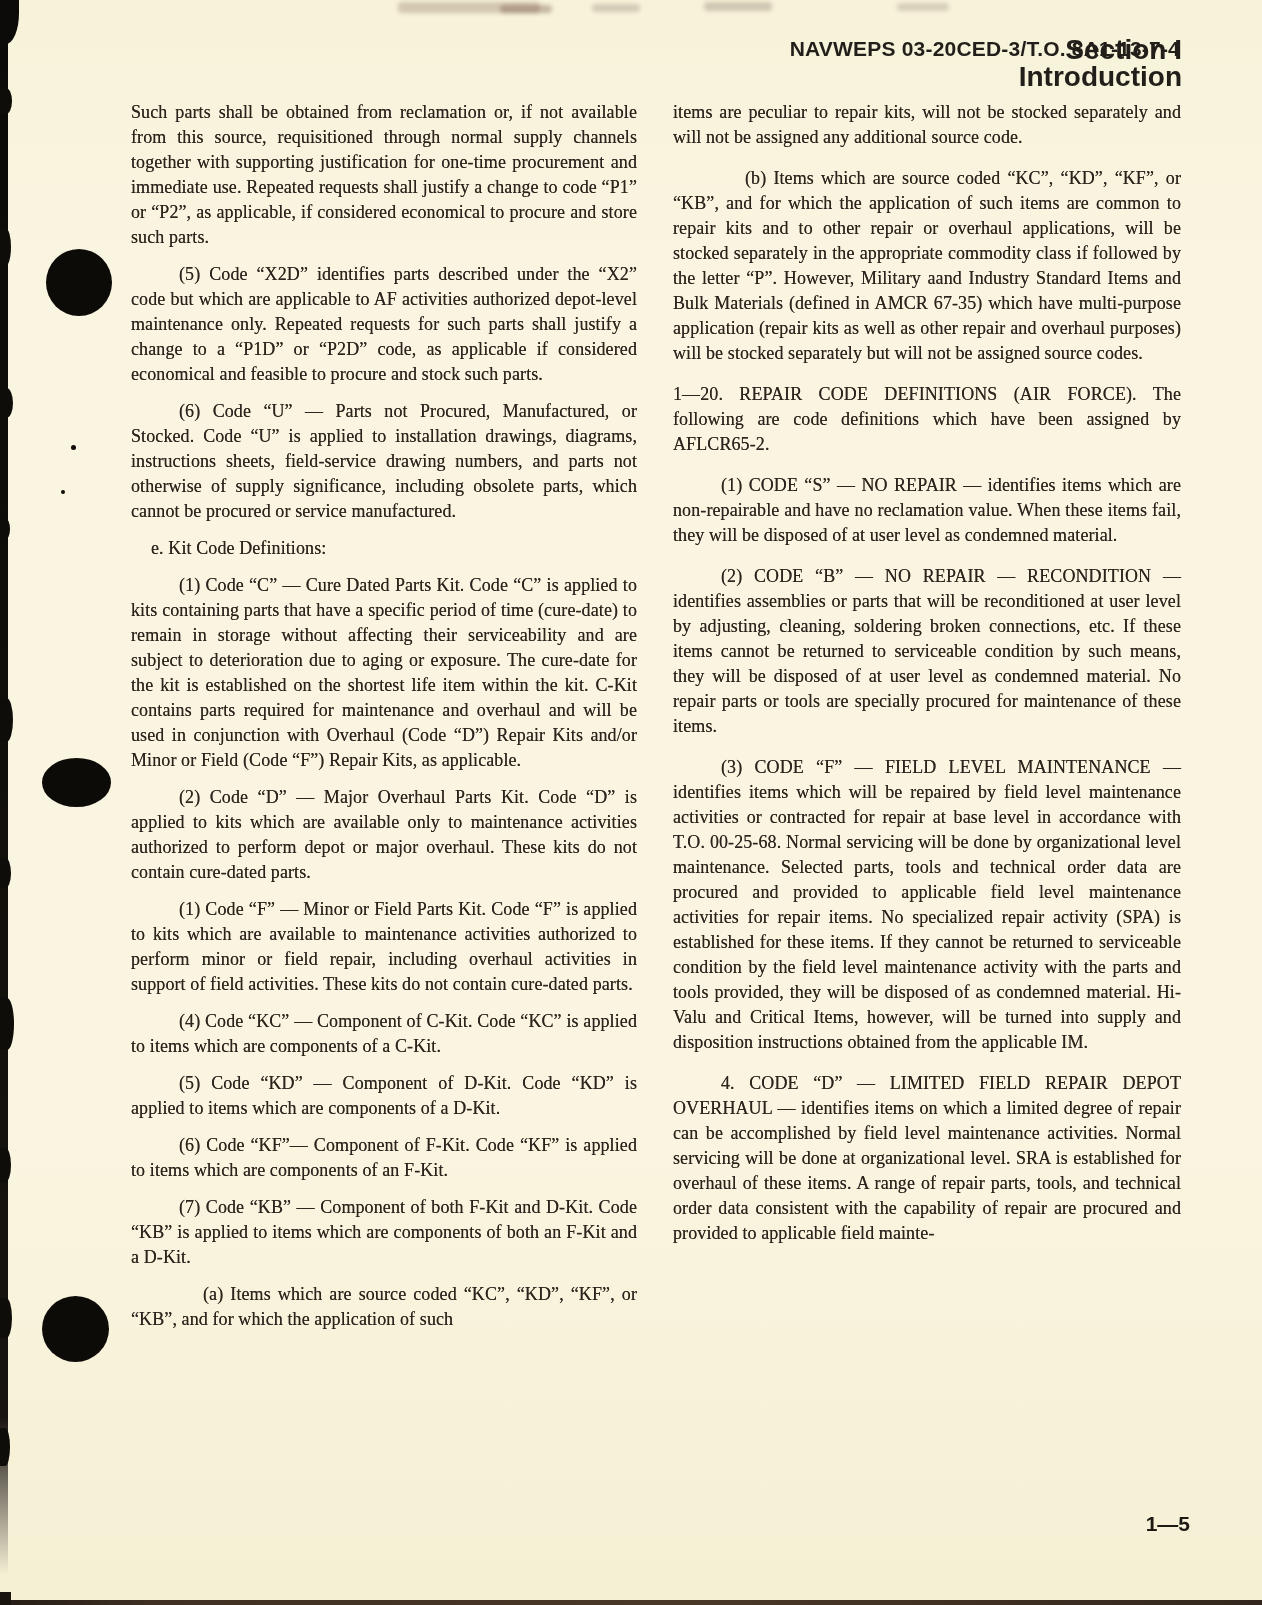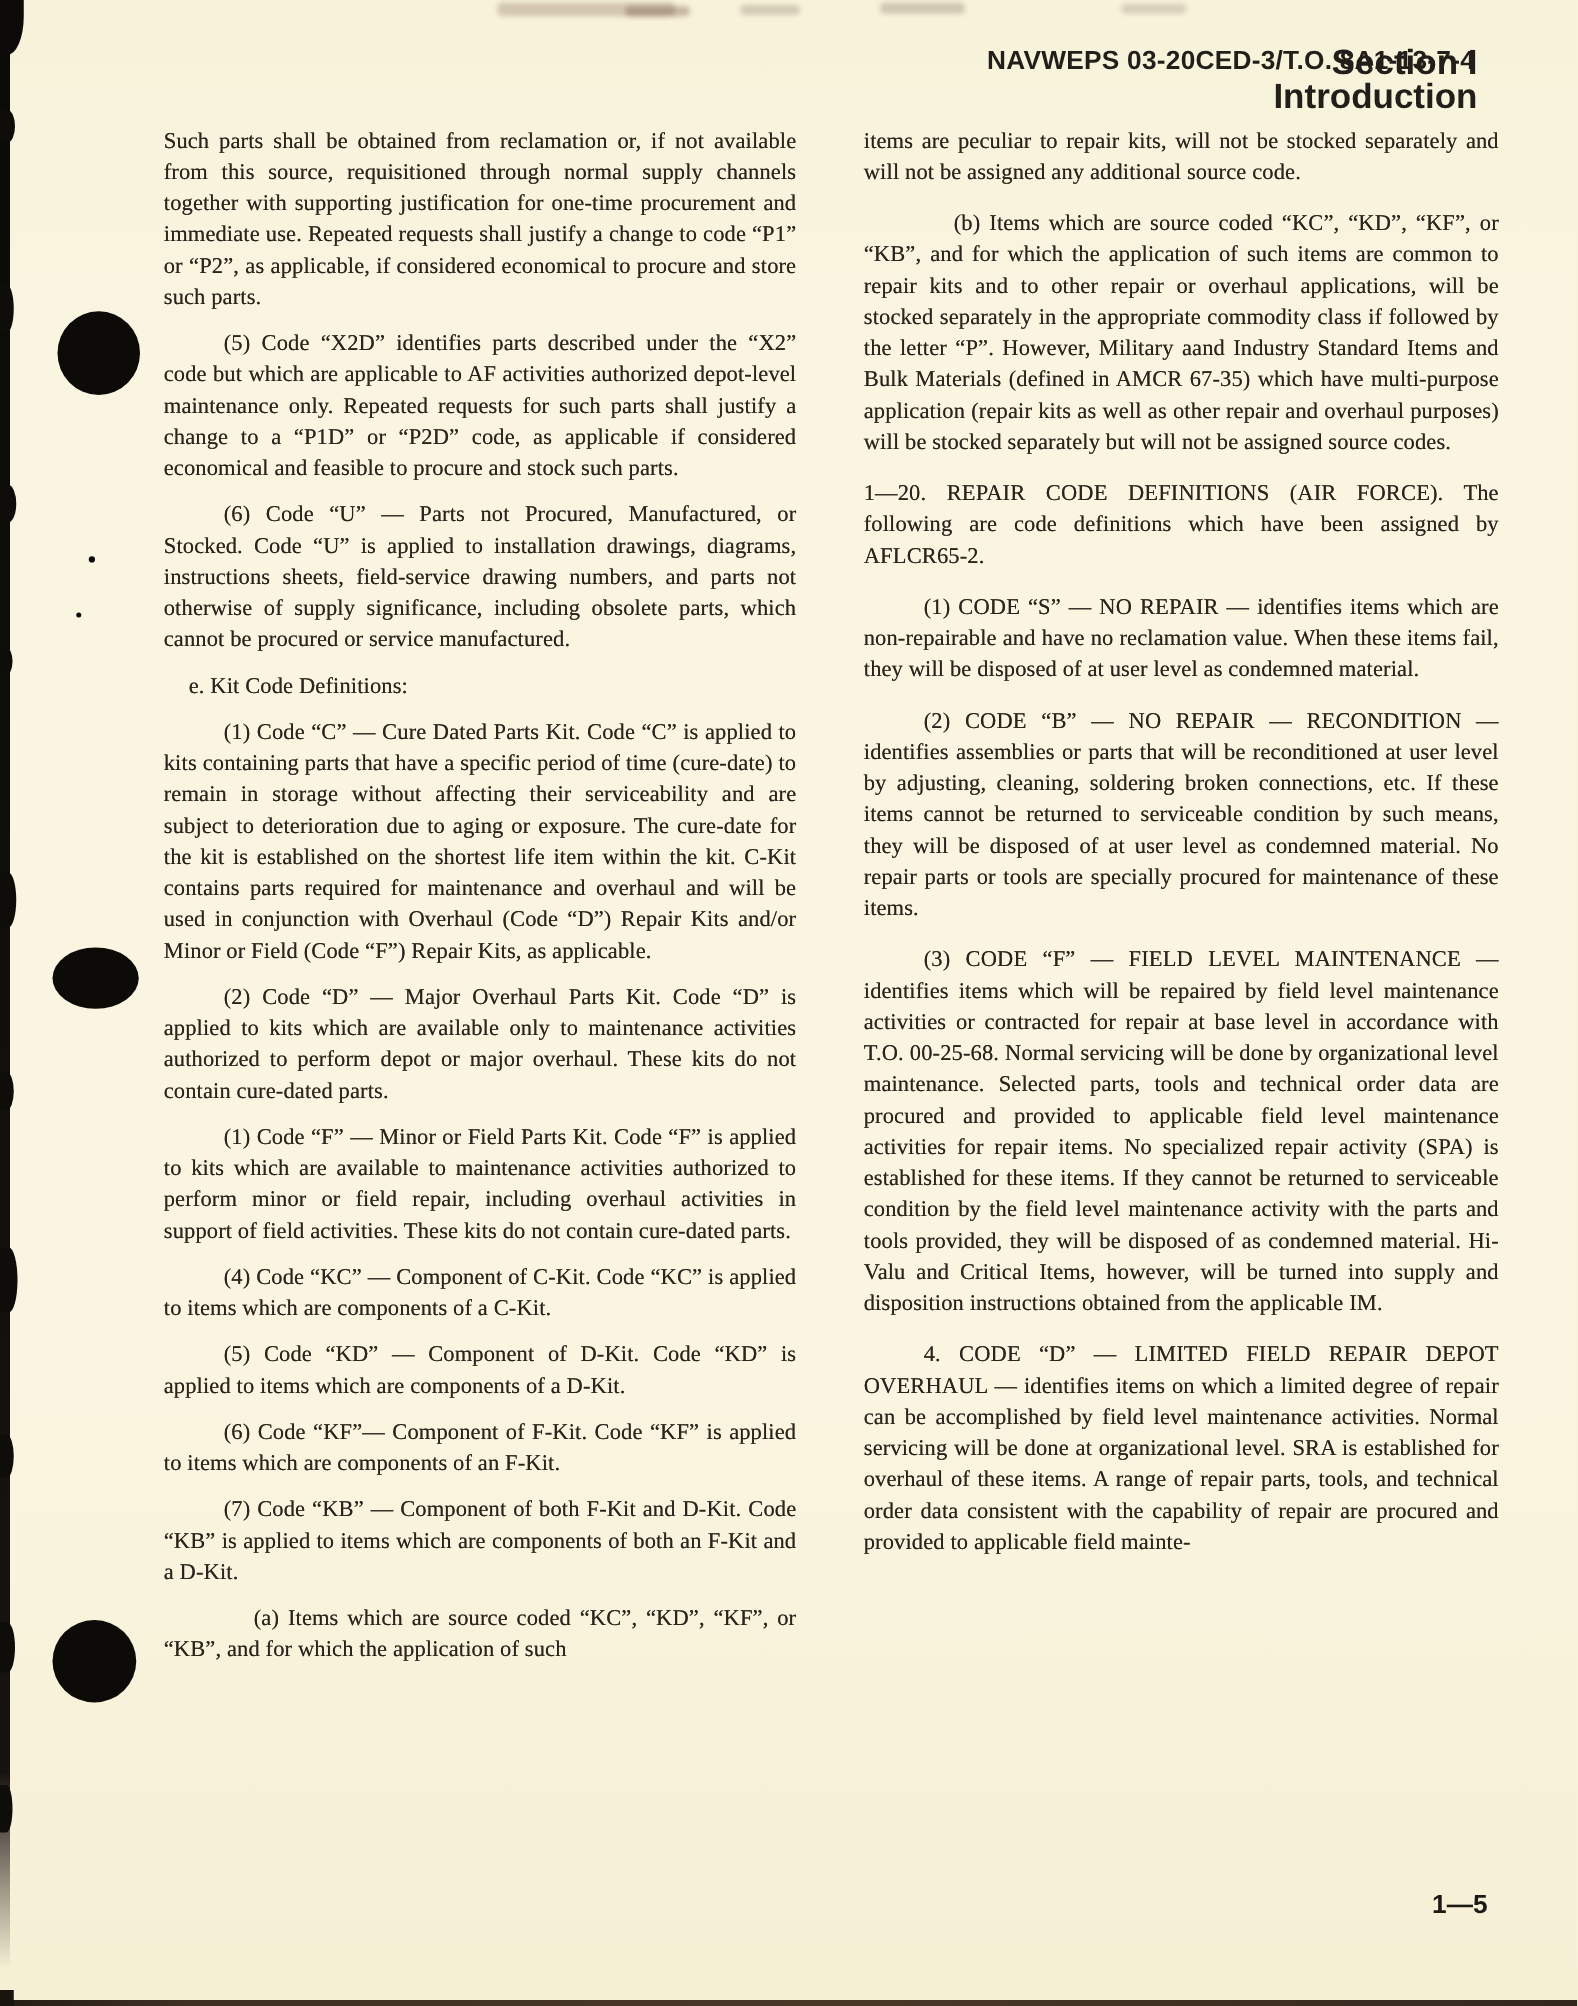--- a/index.html
+++ b/index.html
@@ -15,21 +15,21 @@
     font-size:21px;letter-spacing:.2px;color:#221e19;
   }
   .section-block{
     position:absolute;top:36px;right:80px;text-align:right;
     font-family:"Liberation Sans","DejaVu Sans",sans-serif;font-weight:700;
     font-size:28px;line-height:27px;color:#221e19;
   }
   
   .col{position:absolute;top:100px;color:#2b241d;}
   .col-left{left:131px;width:506px;}
-  .col-right{left:673px;width:508px;margin-left:18px;}
+  .col-right{left:673px;width:508px;}
   .col p{
     margin:0 0 12px 0;font-size:18px;line-height:25px;text-align:justify;
     letter-spacing:.1px;text-shadow:0 0 .3px rgba(43,36,29,.75);hyphens:auto;
   }
   .col-right p{margin-bottom:16px;}
   .flush{text-indent:0;}
   .ind-num{text-indent:48px;}
   .ind-e{text-indent:20px;}
   .ind-deep{text-indent:72px;}
   

